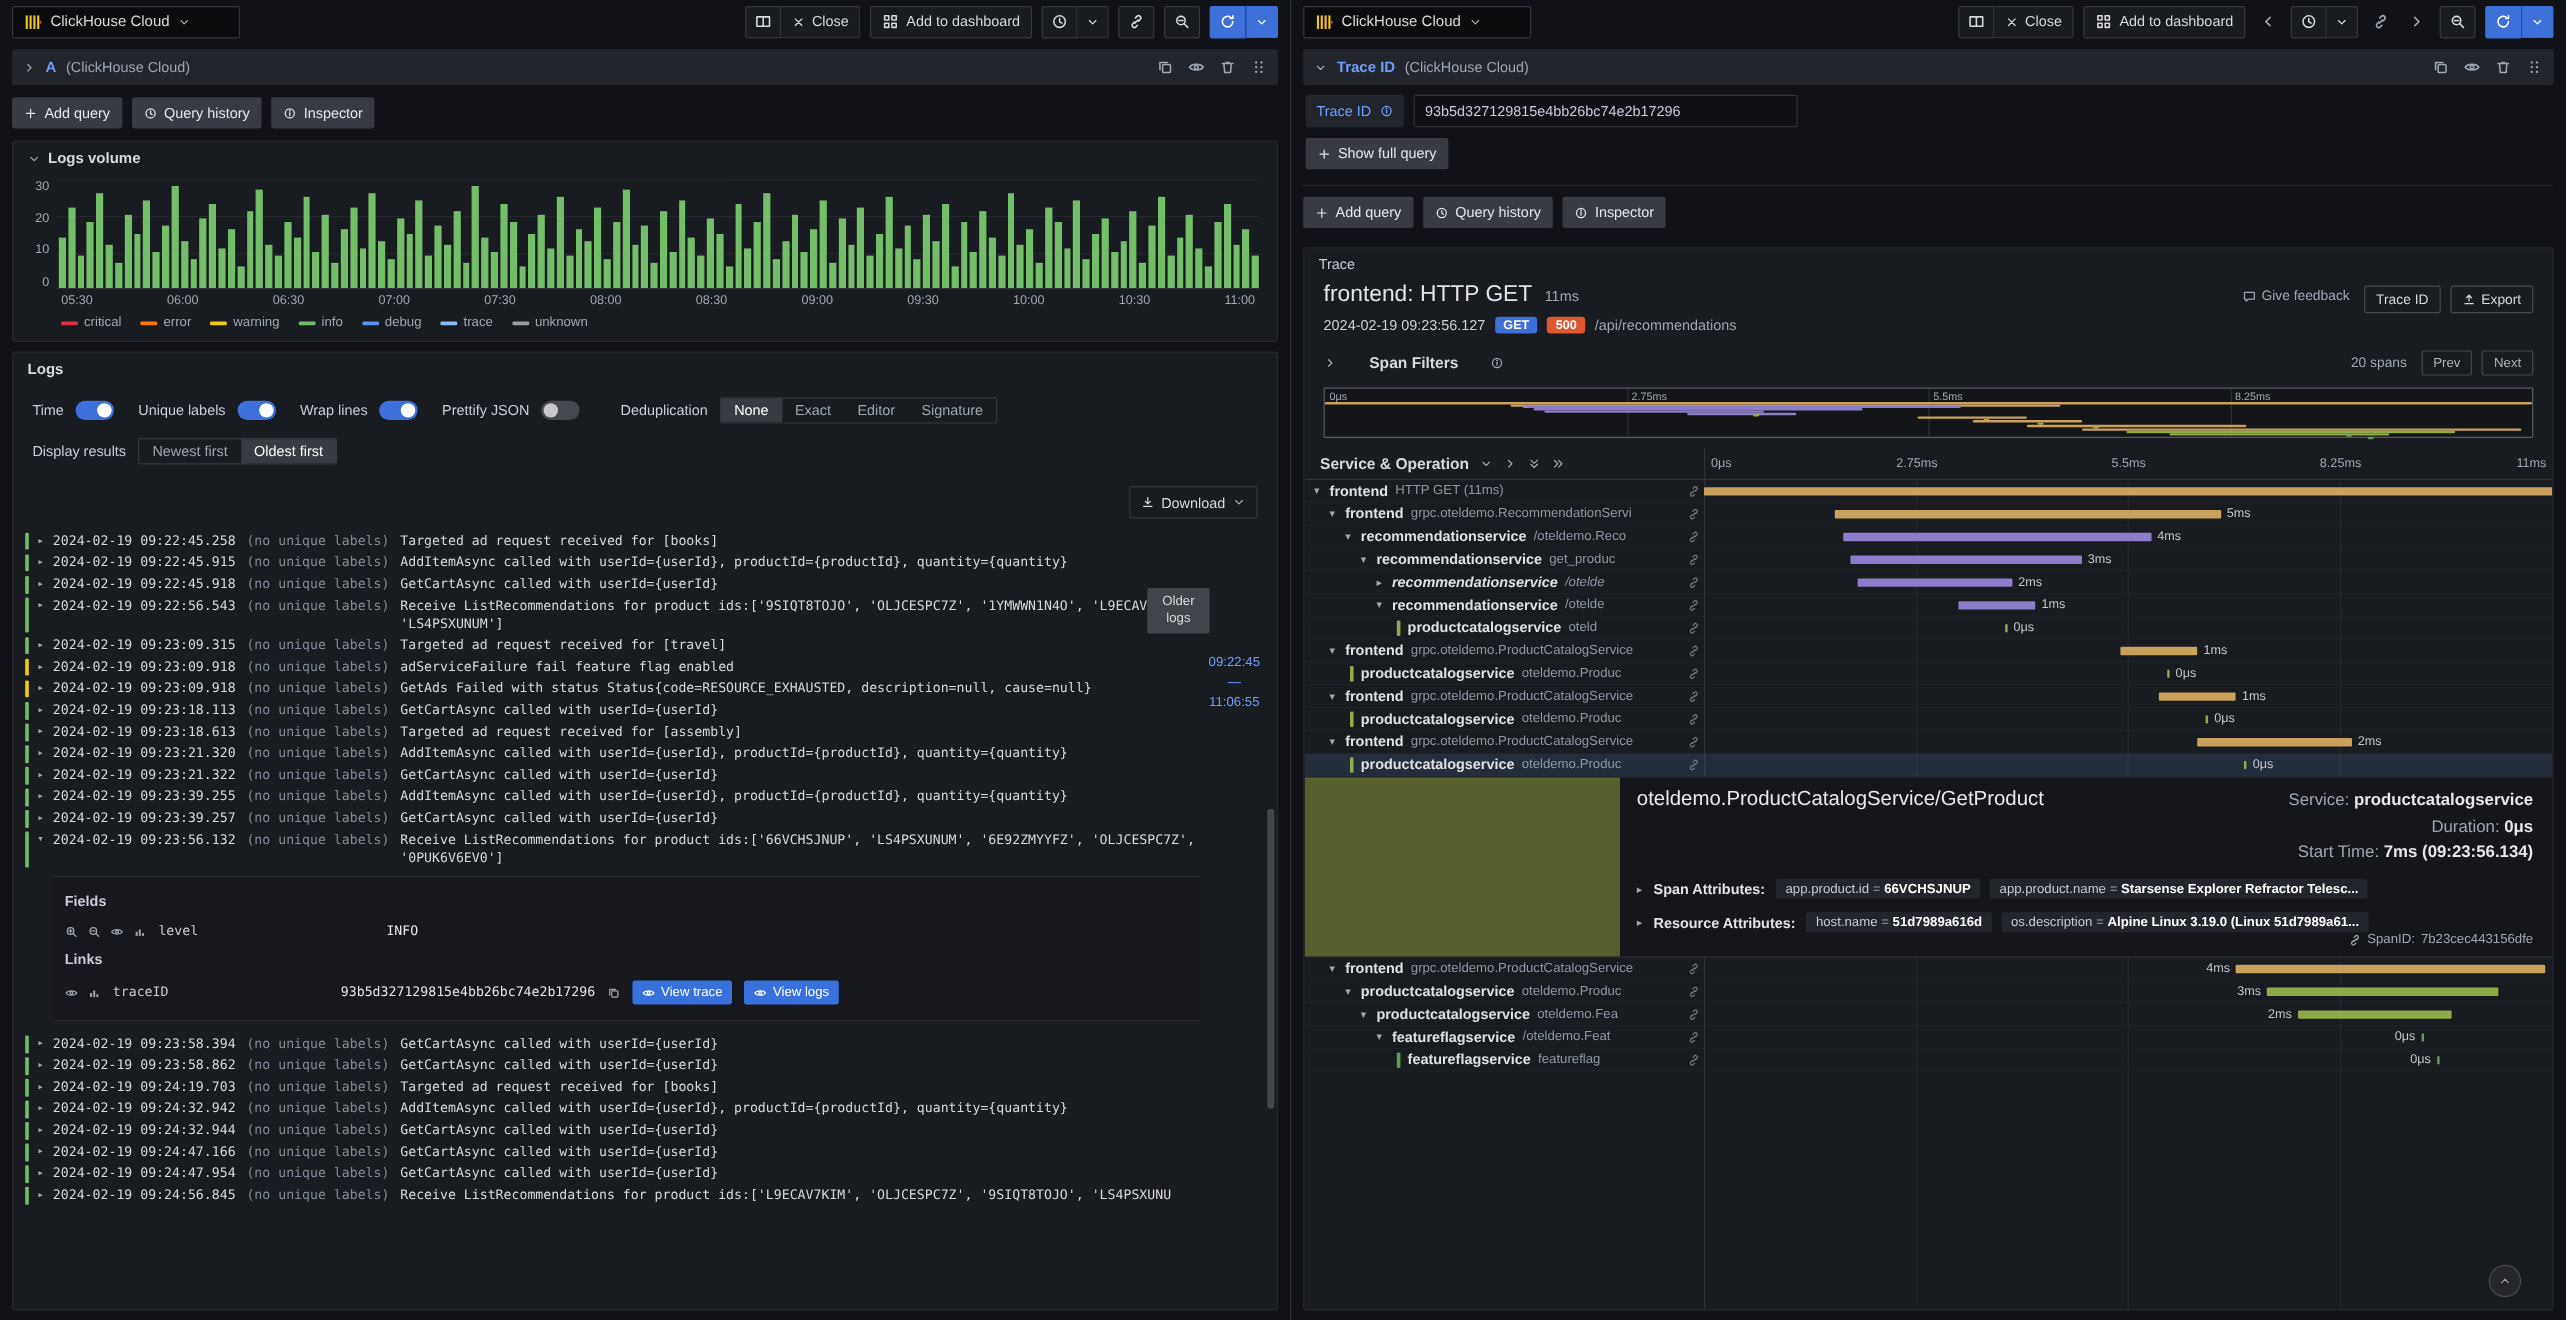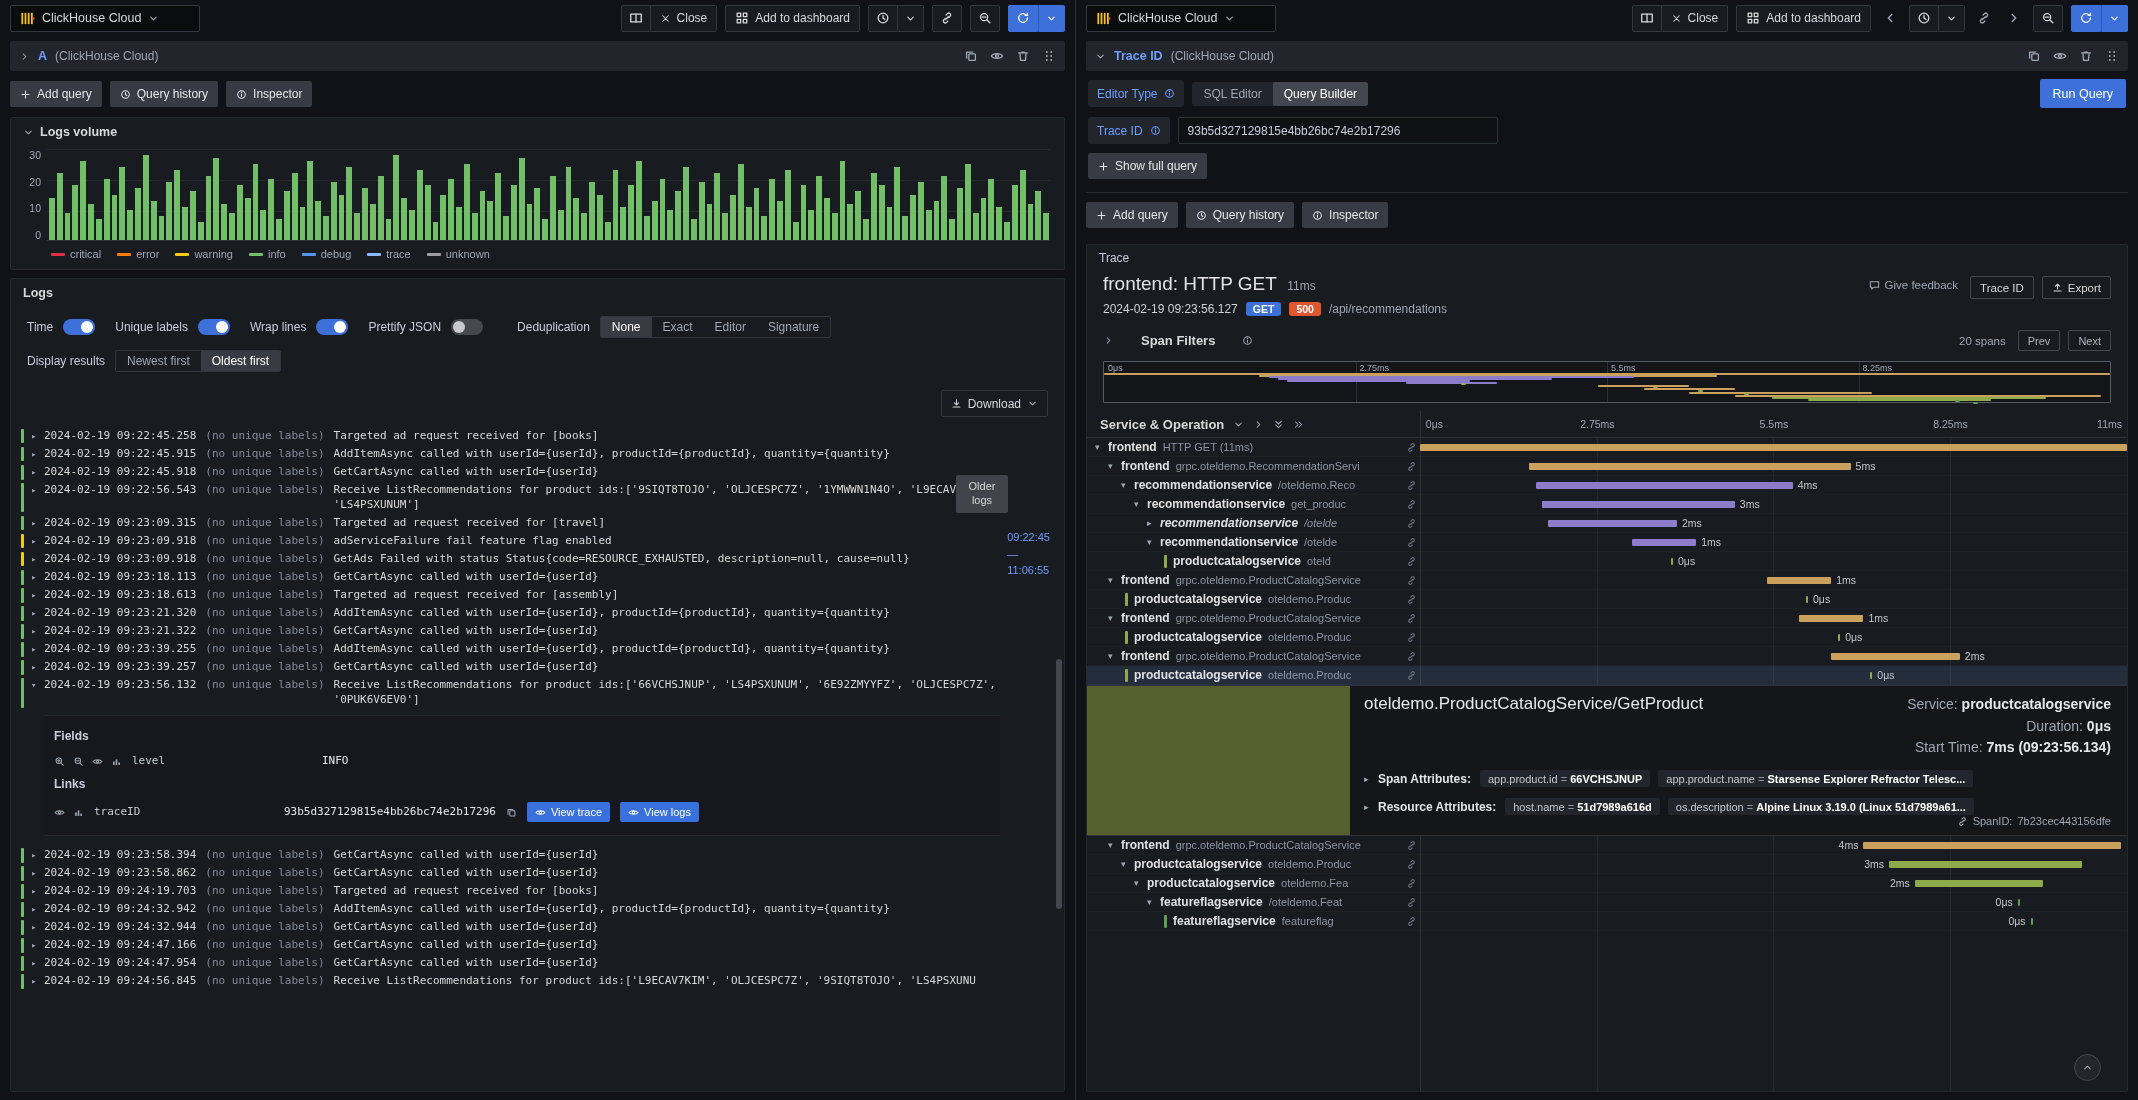--- a/index.html
+++ b/index.html
@@ -78,21 +78,21 @@
   .llbl { color:#848b98; white-space:pre; margin-right:9px; flex:0 0 auto; }
   .lmsg { color:#d8d9da; word-break:break-all; }
   .log-detail { margin:6px 0 10px 23px; border-top:1px solid #25282e; border-bottom:1px solid #25282e; padding:8px 10px 10px; background:#16181d; font-family:"Liberation Sans", sans-serif; }
   .ld-h { font-size:12px; font-weight:bold; color:#ccccdc; margin:4px 0 7px; }
   .ld-row { display:flex; align-items:center; gap:10px; padding:3px 0; font-family:"DejaVu Sans Mono", monospace; font-size:11px; }
   .ld-icons { display:flex; gap:8px; color:#9fa7b3; }
   .ld-key { color:#c7ccd3; width:180px; }
   .ld-val { color:#e6e7ea; }
   .blue-btn { display:inline-flex; align-items:center; gap:5px; background:#3871dc; color:#fff; border:none; border-radius:2px; font-size:11px; height:20px; padding:0 8px; cursor:pointer; font-family:"Liberation Sans", sans-serif; }
   .older-logs { position:absolute; right:56px; top:196px; background:#41444b; border:none; color:#d8d9da; font-size:11px; padding:5px 7px; border-radius:2px; width:52px; line-height:1.25; cursor:pointer; font-family:inherit; }
-  .time-marker { position:absolute; right:14px; top:250px; color:#6e9fff; font-size:11px; line-height:1.5; }
+  .time-marker { position:absolute; right:14px; top:250px; color:#6e9fff; font-size:11px; text-align:center; line-height:1.5; }
   .scrollbar-v { position:absolute; right:2px; top:380px; width:6px; height:250px; background:#43464d; border-radius:3px; }
 
   
   .qe-rows { padding:2px 12px; }
   .qe-line { display:flex; align-items:center; gap:8px; margin-bottom:9px; }
   .label-chip { display:inline-flex; align-items:center; gap:7px; background:#22252b; color:#6e9fff; height:27px; padding:0 9px; border-radius:2px; font-size:12px; }
   .segmented { display:flex; background:#22252b; border-radius:2px; overflow:hidden; }
   .seg-opt { padding:5px 11px; font-size:12px; color:#9fa7b3; cursor:pointer; }
   .seg-opt.active { background:#44474f; color:#fff; border-radius:2px; }
   .text-input { background:#0f1115; border:1px solid #2c3235; border-radius:2px; height:27px; color:#ccccdc; font-size:12px; padding:0 9px; width:320px; font-family:inherit; }
@@ -482,20 +482,34 @@
               <div class="vbar" style="height: 36.6667%;"></div>
               <div class="vbar" style="height: 20%;"></div>
               <div class="vbar" style="height: 60%;"></div>
               <div class="vbar" style="height: 76.6667%;"></div>
               <div class="vbar" style="height: 40%;"></div>
               <div class="vbar" style="height: 53.3333%;"></div>
               <div class="vbar" style="height: 30%;"></div>
             </div>
         </div>
       </div>
+      <div class="xaxis">
+          <span>05:30</span>
+          <span>06:00</span>
+          <span>06:30</span>
+          <span>07:00</span>
+          <span>07:30</span>
+          <span>08:00</span>
+          <span>08:30</span>
+          <span>09:00</span>
+          <span>09:30</span>
+          <span>10:00</span>
+          <span>10:30</span>
+          <span>11:00</span>
+        </div>
       <div class="legend">
           <span class="leg-item">
             <span class="swatch" style="background: rgb(224, 47, 68);"></span>
             <span>critical</span>
           </span>
           <span class="leg-item">
             <span class="swatch" style="background: rgb(255, 120, 10);"></span>
             <span>error</span>
           </span>
           <span class="leg-item">
@@ -966,37 +980,20 @@
               <circle cx="5.5" cy="8" r="1.1"></circle>
               <circle cx="10.5" cy="8" r="1.1"></circle>
               <circle cx="5.5" cy="12.5" r="1.1"></circle>
               <circle cx="10.5" cy="12.5" r="1.1"></circle>
             </svg>
           </span>
       </span>
     </div>
 
     <div class="qe-rows">
-      <div class="qe-line">
-        <span class="label-chip">
-          <span>Editor Type</span>
-          <span class="i sm">
-              <svg viewBox="0 0 16 16" fill="none" stroke="currentColor" stroke-width="1.5" stroke-linecap="round" stroke-linejoin="round">
-                <circle cx="8" cy="8" r="5.5"></circle>
-                <path d="M8 7.2v3.5"></path>
-                <circle cx="8" cy="4.9" r="0.4" fill="currentColor"></circle>
-              </svg>
-            </span>
-        </span>
-        <span class="segmented">
-            <span class="seg-opt">SQL Editor</span>
-            <span class="seg-opt active">Query Builder</span>
-          </span>
-        <button class="run-query">Run Query</button>
-      </div>
       <div class="qe-line">
         <span class="label-chip">
           <span>Trace ID</span>
           <span class="i sm">
               <svg viewBox="0 0 16 16" fill="none" stroke="currentColor" stroke-width="1.5" stroke-linecap="round" stroke-linejoin="round">
                 <circle cx="8" cy="8" r="5.5"></circle>
                 <path d="M8 7.2v3.5"></path>
                 <circle cx="8" cy="4.9" r="0.4" fill="currentColor"></circle>
               </svg>
             </span>

